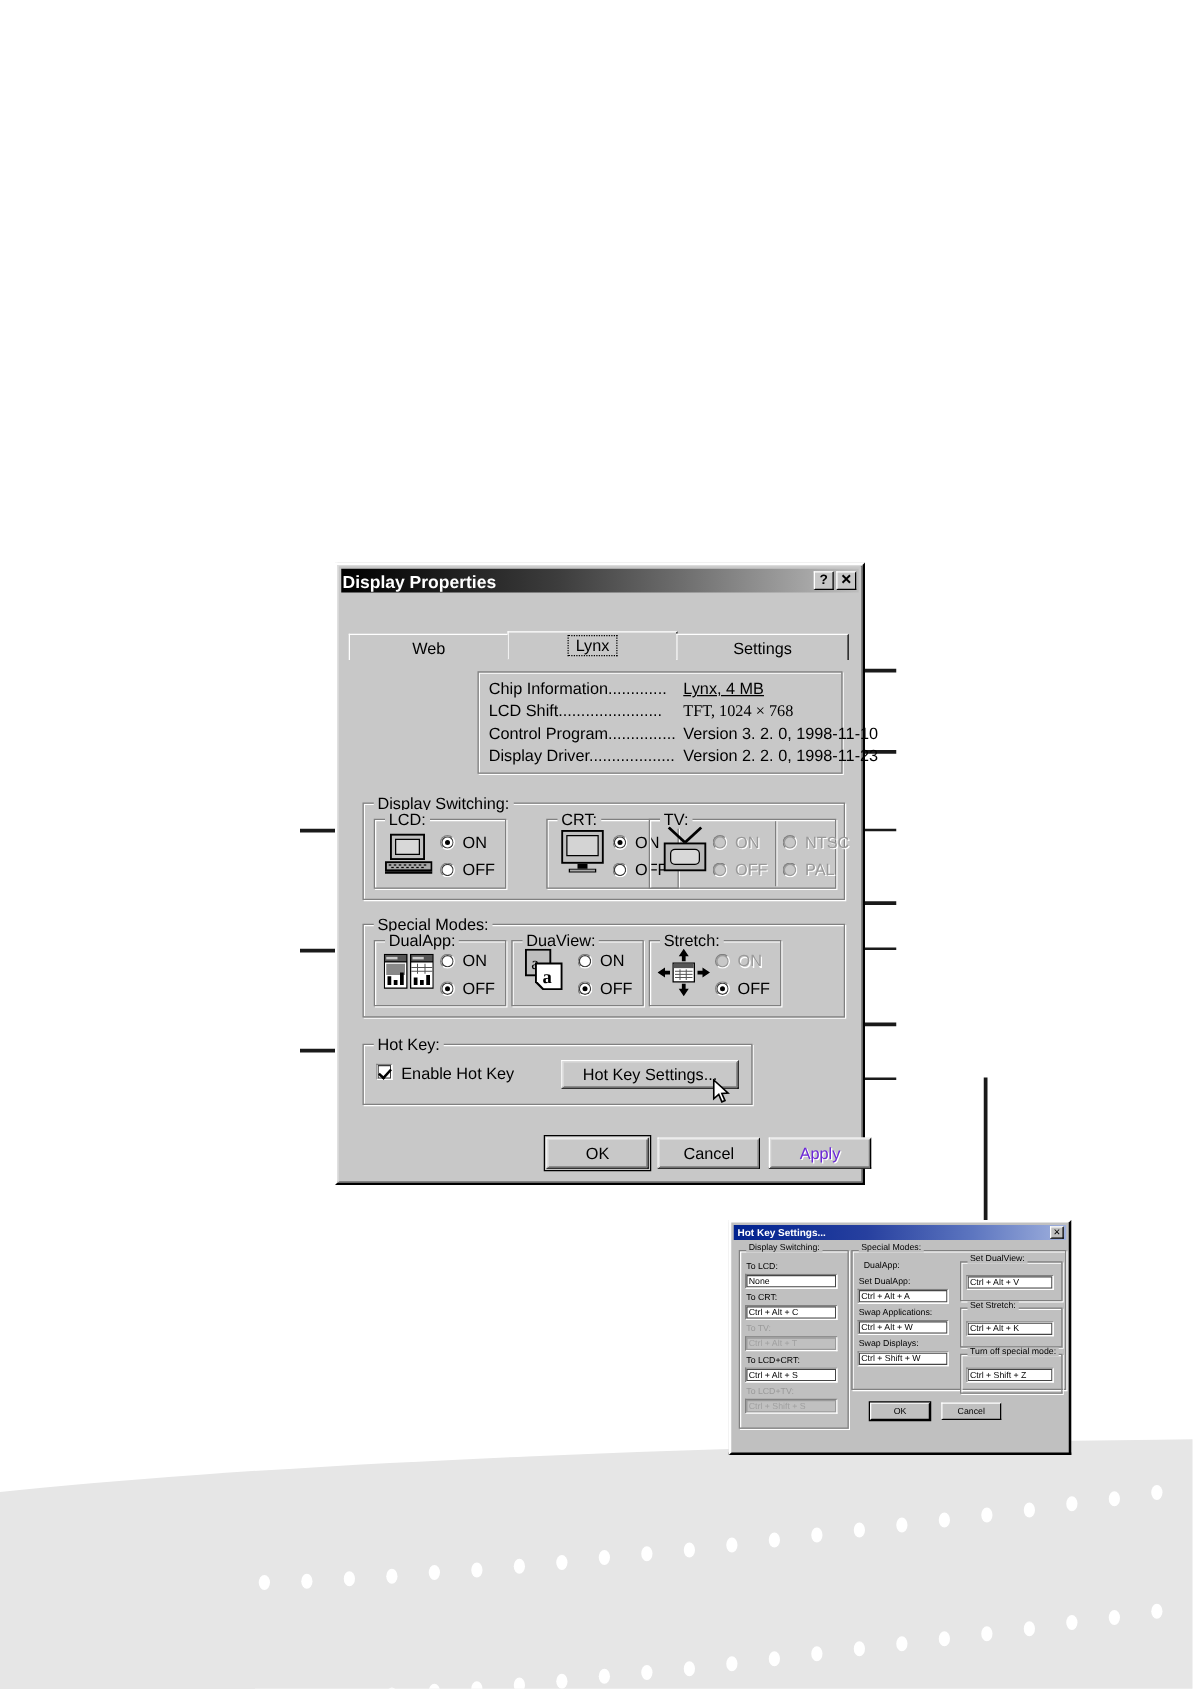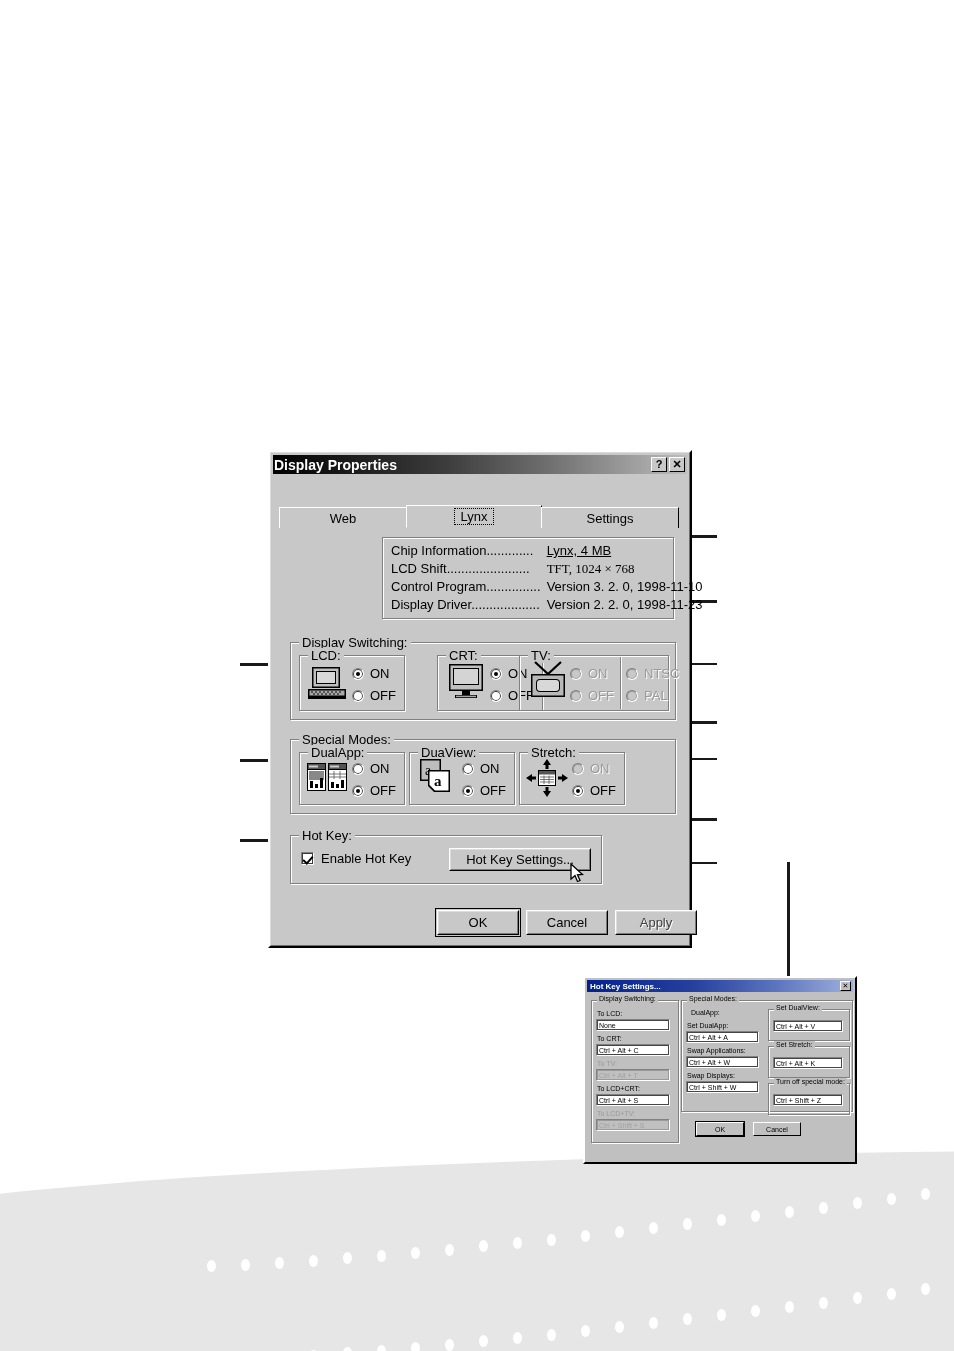--- a/index.html
+++ b/index.html
@@ -80,21 +80,21 @@
   .chk.on::after{content:"";position:absolute;left:3px;top:1px;width:4px;height:8px;border:solid #000;border-width:0 2px 2px 0;transform:rotate(42deg);}
 
   .btn{
     background:#c8c8c8;color:#000;font-size:13px;
     border-top:1px solid #ffffff;border-left:1px solid #ffffff;
     border-right:1px solid #000000;border-bottom:1px solid #000000;
     display:flex;align-items:center;justify-content:center;box-sizing:border-box;position:relative;
   }
   .btn .in{position:absolute;inset:0;border-top:1px solid #dcdcdc;border-left:1px solid #dcdcdc;border-right:1px solid #7a7a7a;border-bottom:1px solid #7a7a7a;pointer-events:none;}
   .btn.def{outline:1px solid #000;outline-offset:1px;}
-  .btn.dis{color:#404040;text-shadow:1px 1px 0 #ffffff;}
+  .btn.dis{color:#6d28d9;text-shadow:1px 1px 0 #ffffff;}
 
   .info{
     position:absolute;border:1px solid #808080;box-shadow:inset 1px 1px 0 #ffffff, 1px 1px 0 #ffffff;
     font-size:13px;color:#000;padding:4px 8px;box-sizing:border-box;line-height:18px;
   }
   .logo{
     position:absolute;background:#000000;display:flex;align-items:center;justify-content:center;
     color:#ffffff;font-family:"Liberation Serif",serif;font-weight:bold;font-size:30px;letter-spacing:1px;
     border-right:2px solid #ffffff;border-bottom:2px solid #ffffff;
   }
@@ -451,21 +451,21 @@
           <div class="rrow" style="margin-top:5px;">
             <span class="radio on"></span>
             <span class="rlabel">OFF</span>
           </div>
         </div>
       </div>
     </div>
 
     <div class="grp" style="left:20px;top:383px;width:310px;height:47px;">
       <span class="lbl">Hot Key:</span>
-      <div style="position:absolute;left:10px;top:15px;display:flex;align-items:center;">
+      <div style="position:absolute;left:10px;top:15px;display:flex;">
         <span class="chk on"></span>
         <span style="font-size:13px;margin-left:7px;">Enable Hot Key</span>
       </div>
       <div class="btn" style="position:absolute;left:158px;top:12px;width:142px;height:23px;">
         <div class="in"></div>
         <span>Hot Key Settings...</span>
       </div>
     </div>
 
     <div class="btn def" style="position:absolute;left:167px;top:458px;width:82px;height:25px;">

